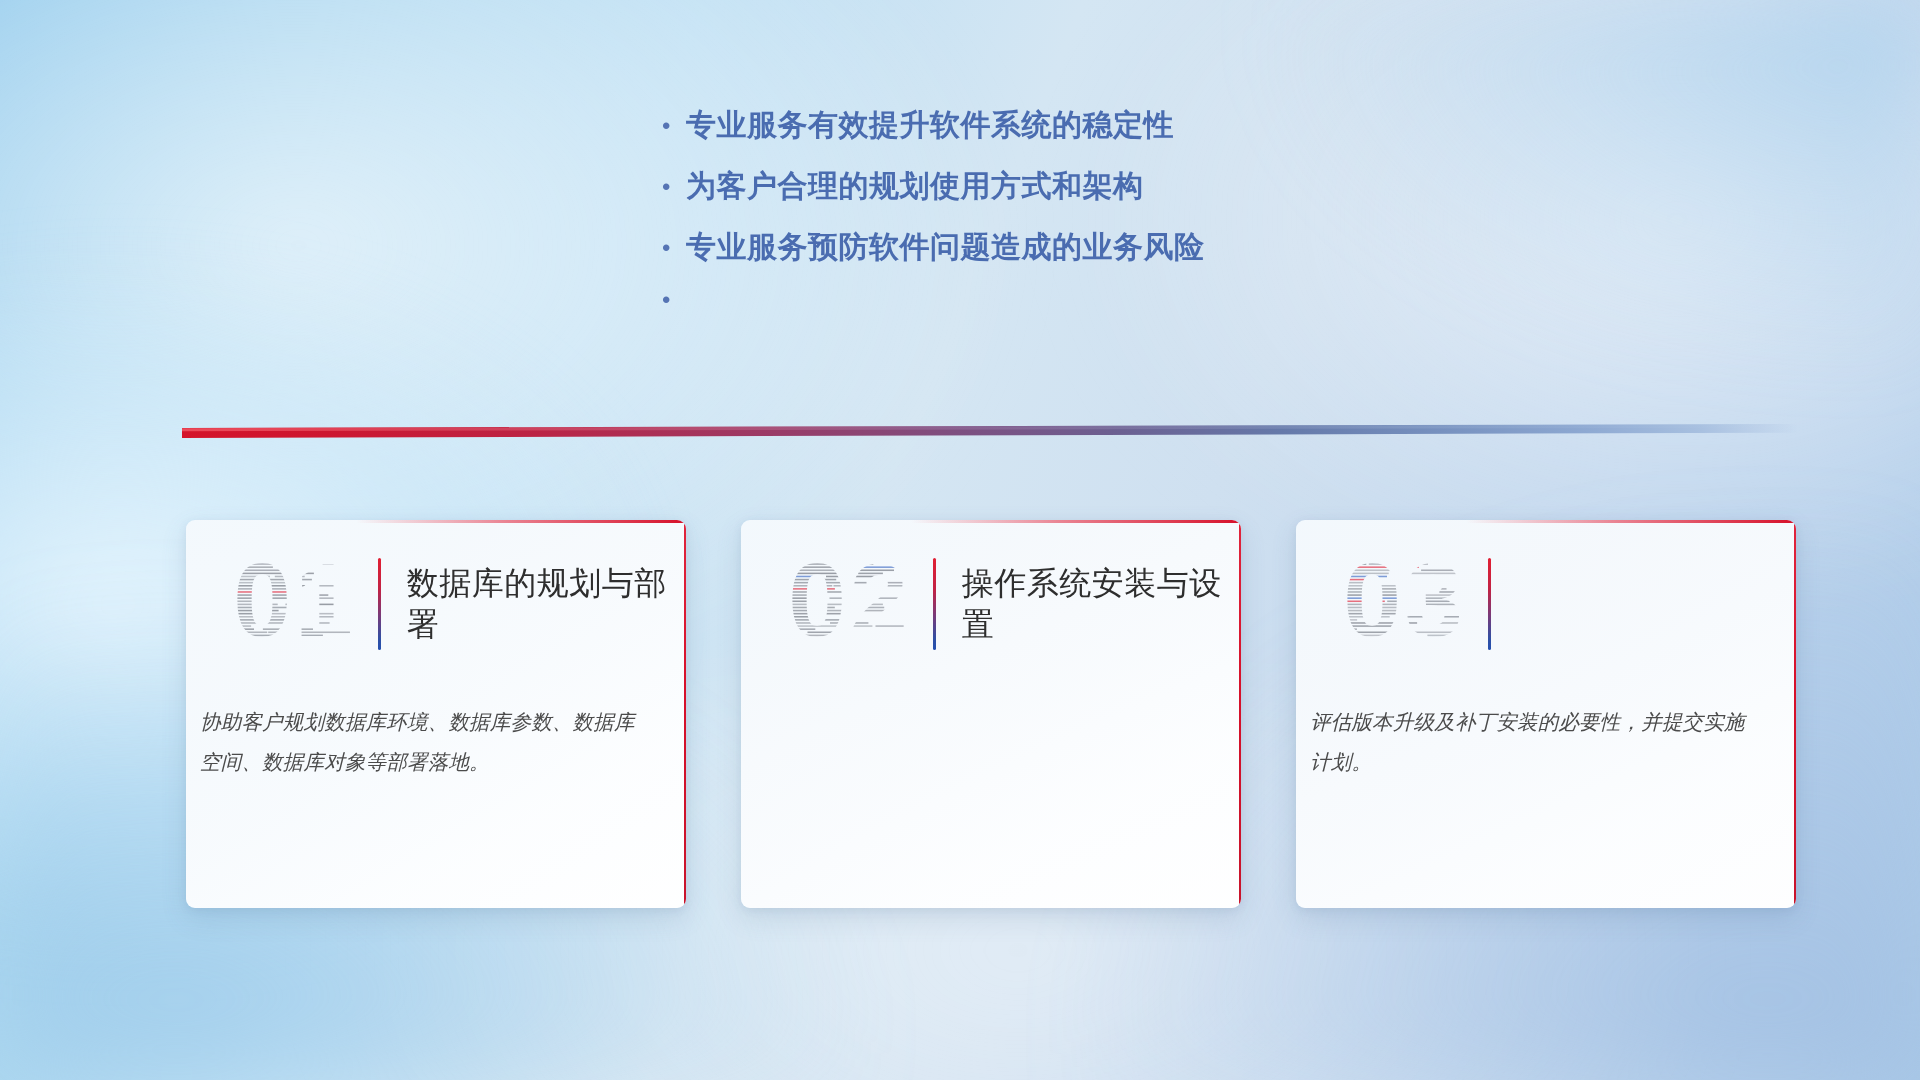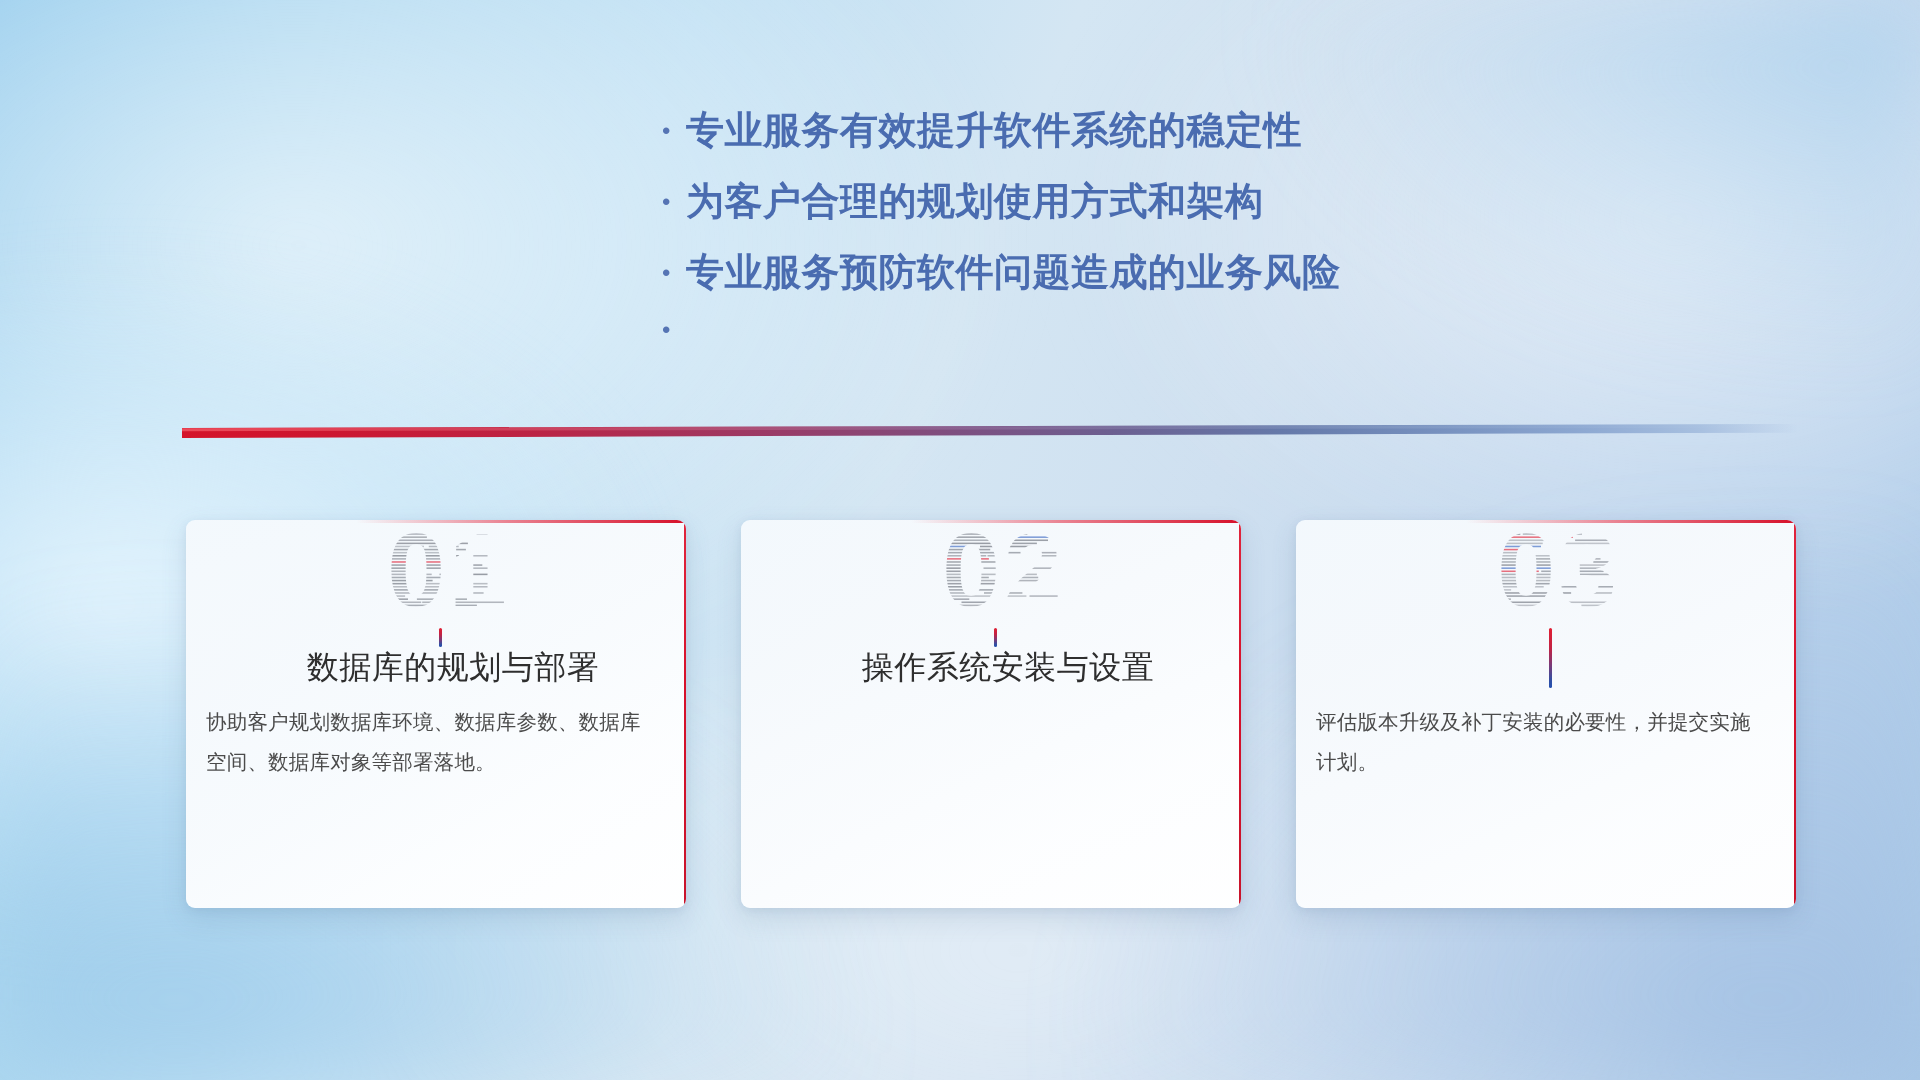--- a/index.html
+++ b/index.html
@@ -65,21 +65,21 @@
   .bullets{
     position:absolute; left:660px; top:105px;
     display:flex; flex-direction:column; gap:20px;
   }
   .bullet-row{ display:flex; align-items:center; }
   .bullet-dot{
     width:26px; min-width:26px; color:#5574b4;
     font-size:24px; line-height:1; text-align:left; padding-left:2px;
   }
   .bullet-text{
-    font-size:38px; color:#4a6cb0; letter-spacing:.5px;
+    font-size:30px; color:#4a6cb0; letter-spacing:.5px;
     font-weight:600; white-space:nowrap;
   }
 
   
   .divider-wrap{
     position:absolute; left:182px; top:424px; width:1616px; height:14px;
   }
   .divider-body{
     position:absolute; left:0; top:0; width:100%; height:100%;
     background:linear-gradient(90deg,
@@ -124,44 +124,44 @@
   .card-edge-top{
     position:absolute; left:34%; right:0; top:0; height:2.5px;
     background:linear-gradient(90deg, rgba(224,37,61,0) 0%, rgba(224,37,61,.55) 45%, #d6102a 100%);
   }
 
   .card-head{
     position:relative;
     height:168px;
     display:flex; align-items:center;
     padding:0 0 0 34px;
-    flex-direction:column;
   }
 
   
   .card-num{
     position:relative;
     width:150px; min-width:150px; height:108px;
     margin-right:8px;
   }
   .card-num svg{ width:100%; height:100%; display:block; }
 
   .card-sep{
     width:3px; height:92px; margin-right:26px;
     background:linear-gradient(180deg,#e11f33 0%,#c22244 34%,#7a3a78 62%,#2f4fa4 88%,#2450b0 100%);
     border-radius:2px;
   }
   .card-title{
     font-size:32px; line-height:1.28; color:#2e2e2e;
     letter-spacing:.5px; font-weight:500;
   }
   .card-body{
-    padding:14px 40px 0 20px;
+    padding:14px 40px 0 14px;
     font-size:20.5px; line-height:1.95; color:#4b4b4b;
     letter-spacing:.2px;
+    font-style:italic;
   }
 </style>
 </head>
 <body>
 
 <div class="bg-base"></div>
 <div class="bg-glow-a"></div>
 <div class="bg-glow-b"></div>
 <div class="bg-glow-c"></div>
 <div class="bg-glow-d"></div>

